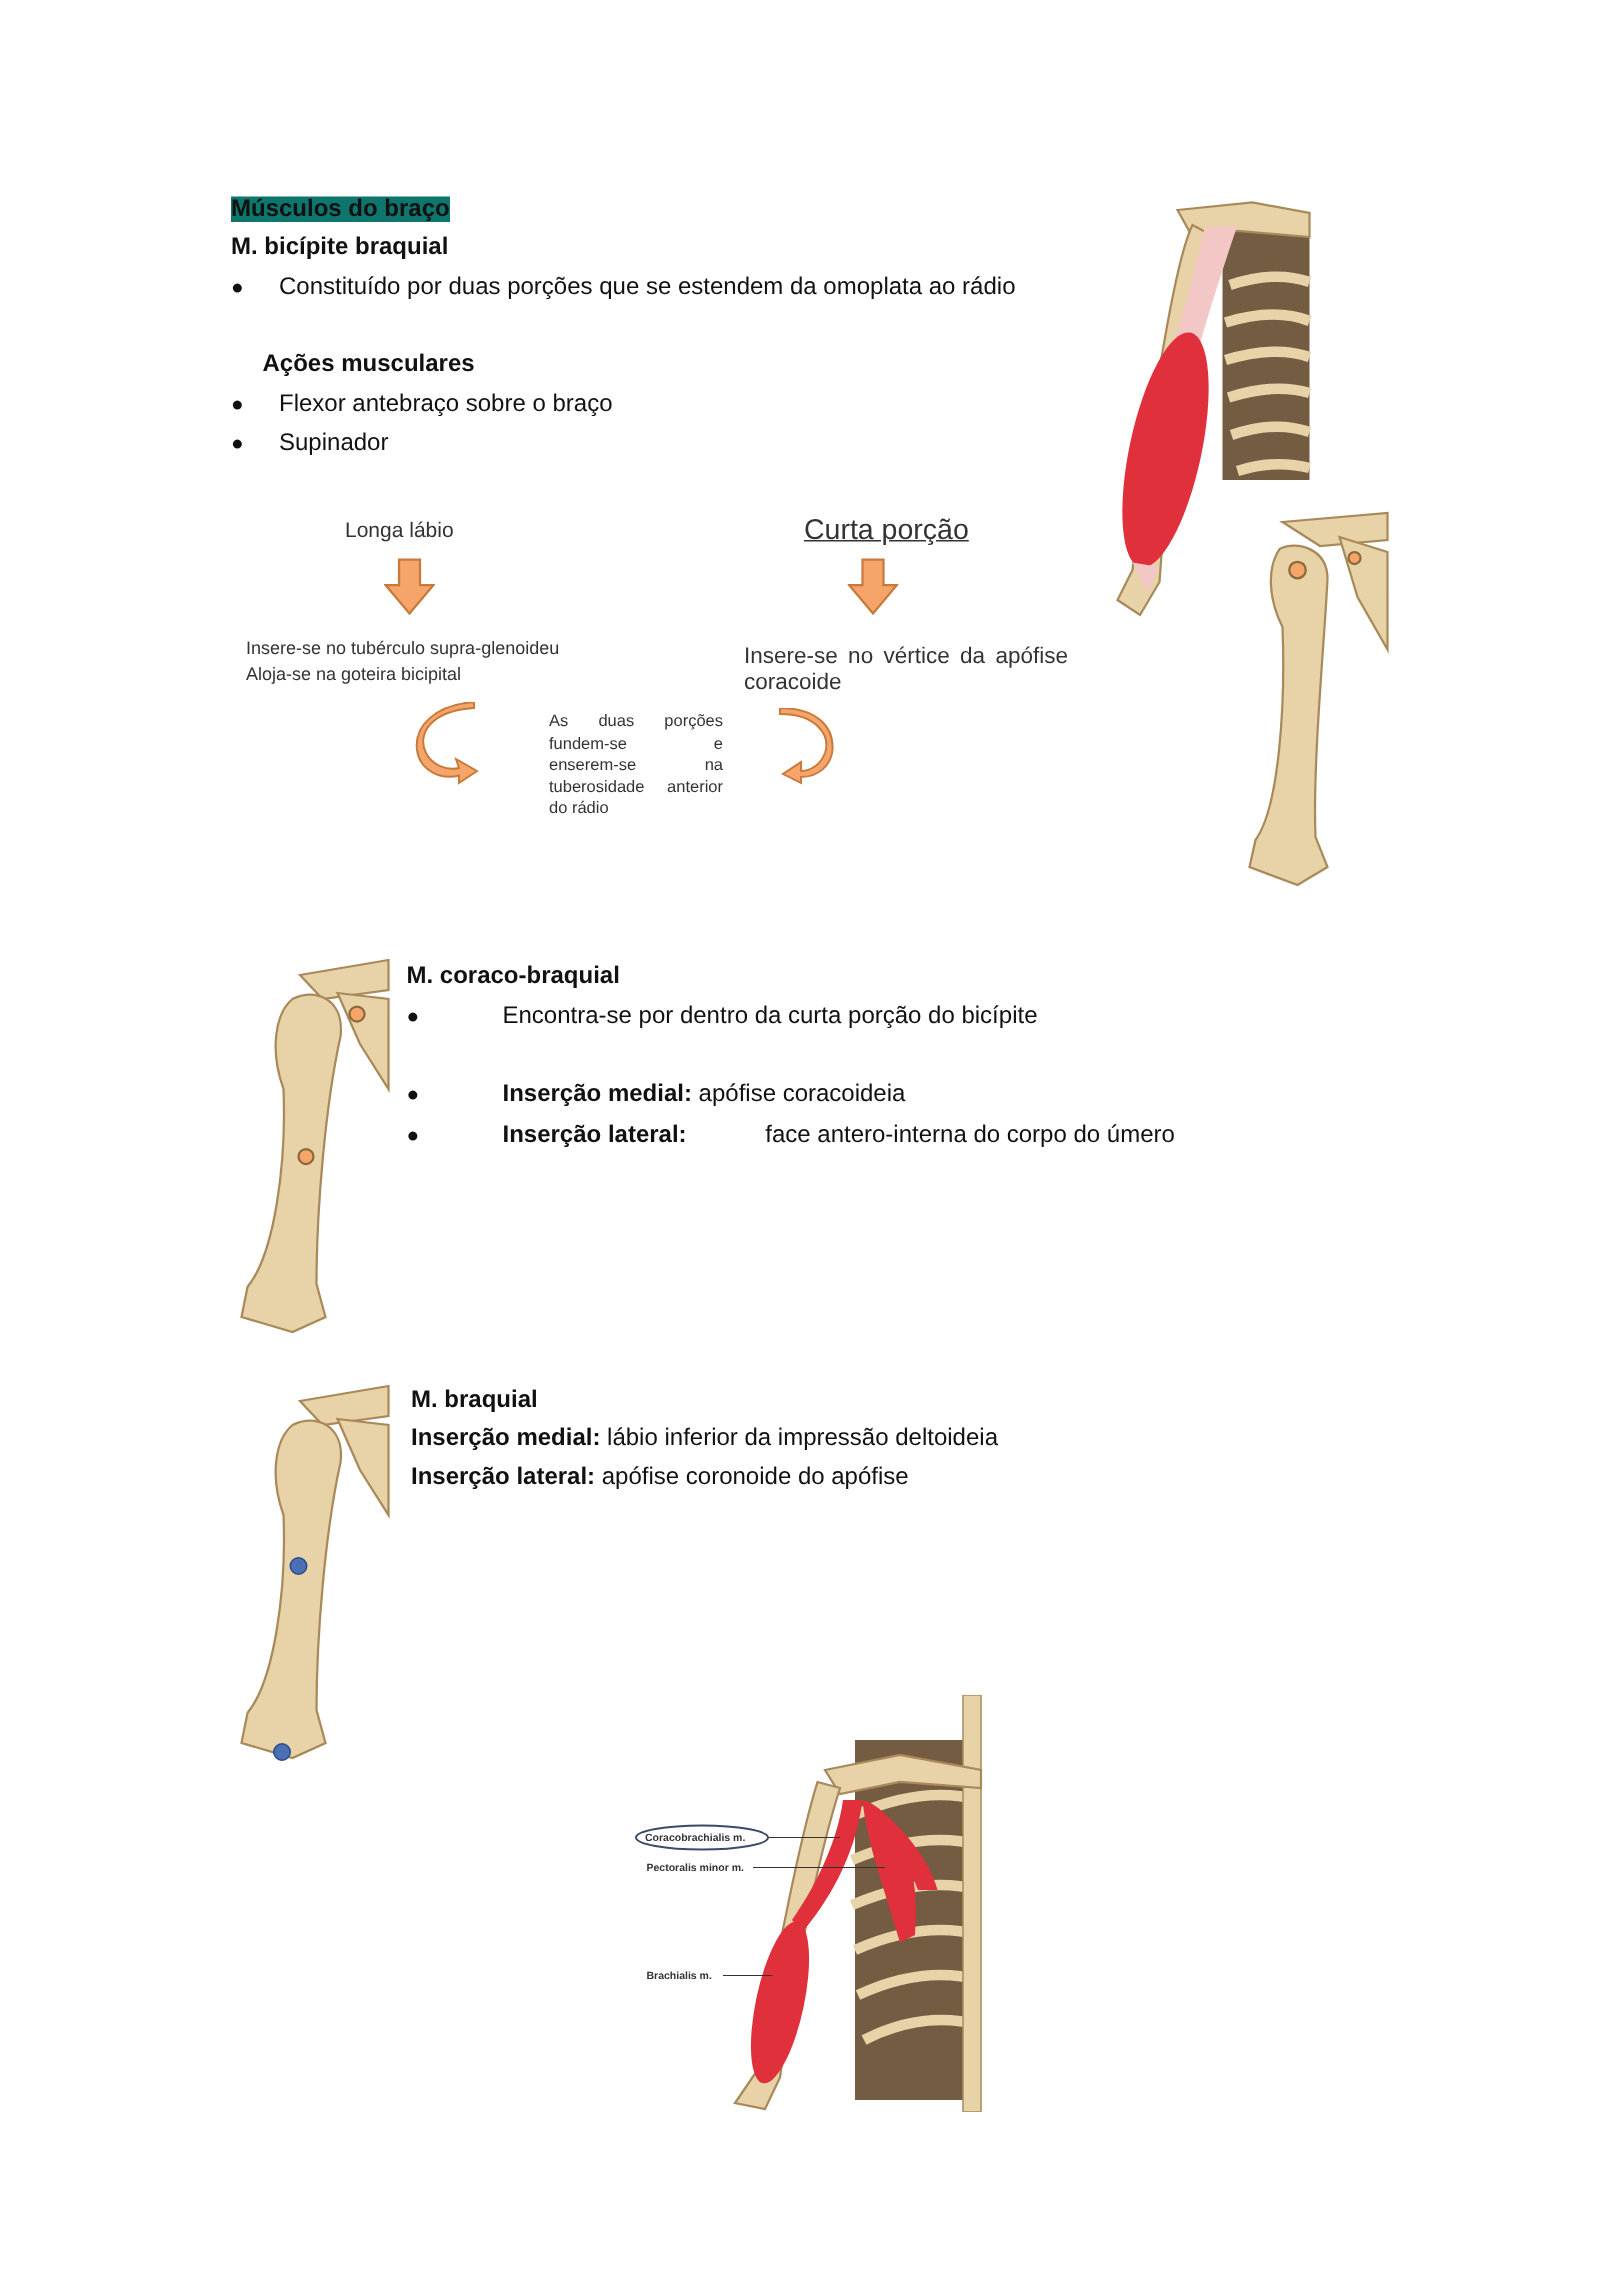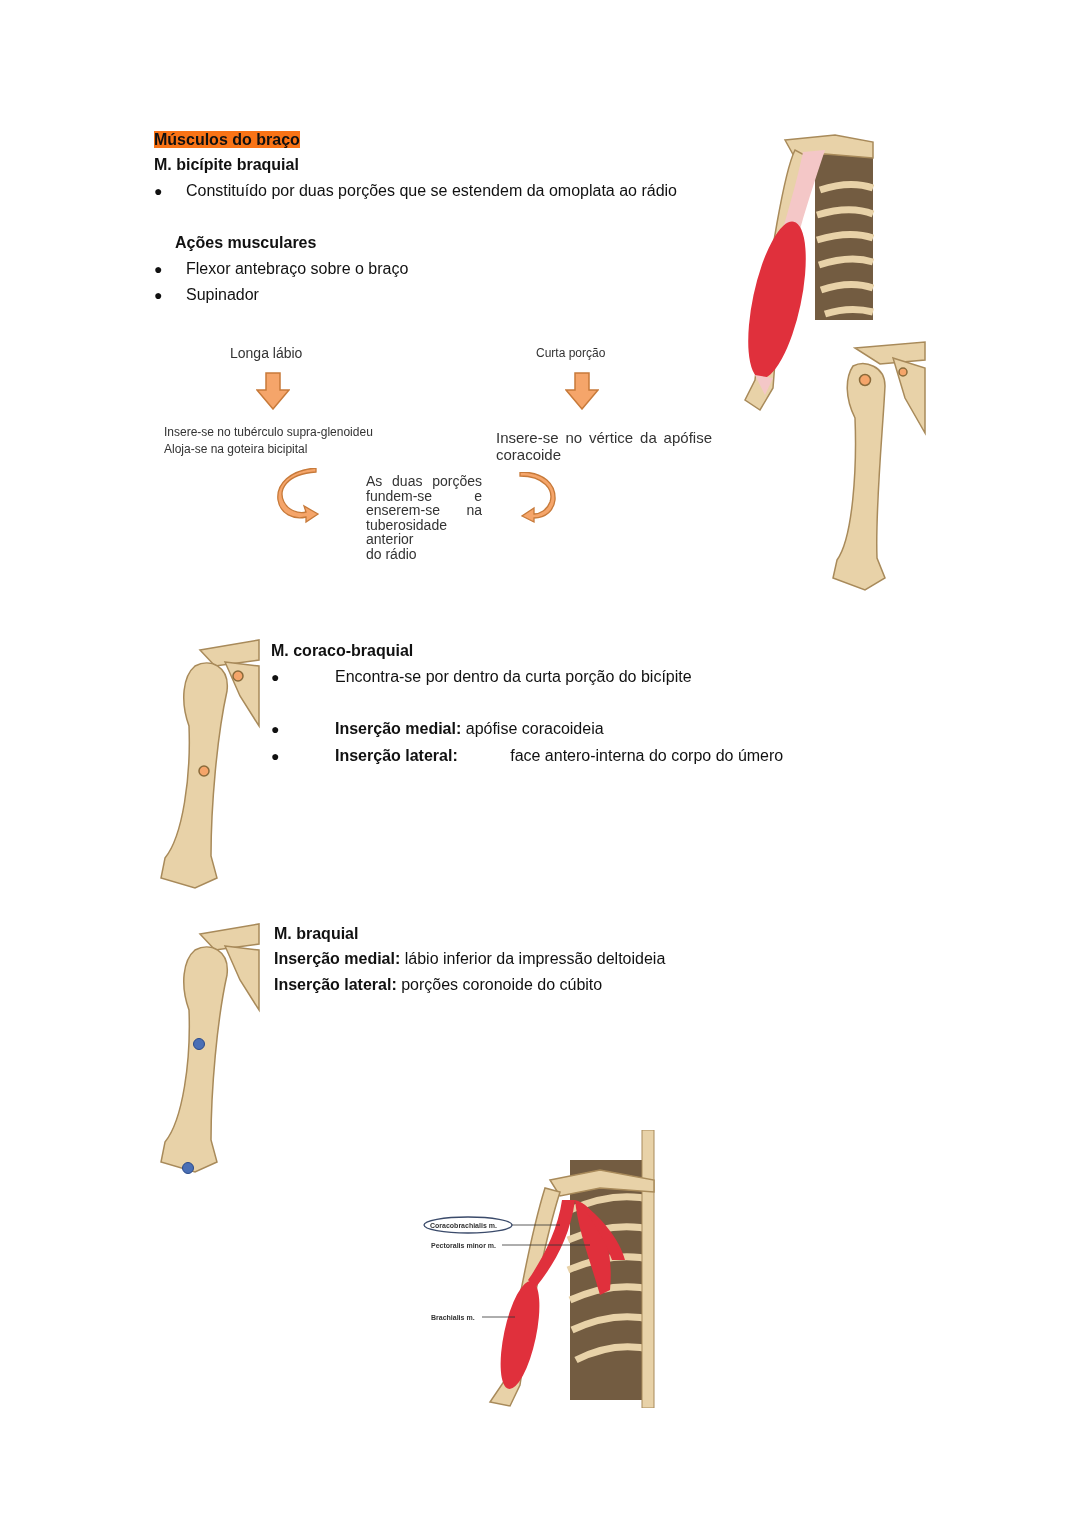--- a/index.html
+++ b/index.html
@@ -1,21 +1,21 @@
 <!DOCTYPE html>
 <html><head>
   <meta charset="utf-8">
   <style>
     html, body { margin: 0; padding: 0; background: #ffffff; }
     body { width: 1080px; height: 1526px; position: relative; overflow: hidden;
            font-family: "Liberation Sans", "DejaVu Sans", sans-serif; color: #111; }
     .abs { position: absolute; }
     .doc-text { font-size: 16px; line-height: 26px; color: #111; }
     .bold { font-weight: bold; }
-    .hl { background: #f97316; }
+    .hl { background: #0f766e; }
     .bullet-row { position: absolute; display: flex; align-items: baseline; }
     .bullet { width: 32px; font-size: 14px; }
     .diag-text { font-size: 13px; line-height: 17px; color: #333; }
     .justify { text-align: justify; text-align-last: justify; }
     .bone { fill: #e8d2a8; stroke: #a88a5a; stroke-width: 1.5; }
     .muscle { fill: #e0303c; }
     .tendon { fill: #f4c7c7; }
     .label-small { font-size: 7px; font-weight: bold; fill: #333; font-family: "Liberation Sans", sans-serif; }
   </style>
 </head>
@@ -35,21 +35,21 @@
 <div class="bullet-row doc-text" style="left:154px; top:256px;">
   <span class="bullet">●</span>
   <span>Flexor antebraço sobre o braço</span>
 </div>
 <div class="bullet-row doc-text" style="left:154px; top:282px;">
   <span class="bullet">●</span>
   <span>Supinador</span>
 </div>
 
 <div class="abs diag-text" style="left:230px; top:345px; font-size:14px;">Longa lábio</div>
-<div class="abs diag-text" style="left:536px; top:345px; font-size:12px;">Curta porção</div>
+<div class="abs diag-text" style="left:536px; top:345px; font-size:19px;text-decoration:underline;">Curta porção</div>
 
 <svg class="abs" style="left:256px; top:372px;" width="34" height="38">
   <polygon points="10,1 24,1 24,18 33,18 17,37 1,18 10,18" fill="#f5a56a" stroke="#c77a3a" stroke-width="1.5"></polygon>
 </svg>
 <svg class="abs" style="left:565px; top:372px;" width="34" height="38">
   <polygon points="10,1 24,1 24,18 33,18 17,37 1,18 10,18" fill="#f5a56a" stroke="#c77a3a" stroke-width="1.5"></polygon>
 </svg>
 
 <div class="abs diag-text" style="left:164px; top:424px; font-size:12px;">
   <div>Insere-se no tubérculo supra-glenoideu</div>
@@ -57,21 +57,21 @@
 </div>
 <div class="abs diag-text justify" style="left:496px; top:429px; width:216px; font-size:15px; text-align-last:left;">Insere-se no vértice da apófise coracoide</div>
 
 <svg class="abs" style="left:276px; top:468px;" width="44" height="56">
   <path d="M40,4 C10,6 2,22 8,34 C12,42 22,46 30,44 L28,38 L42,46 L30,54 L30,49 C18,52 4,46 2,32 C0,16 14,2 40,0 Z" fill="#f5a56a" stroke="#c77a3a" stroke-width="1.3"></path>
 </svg>
 <svg class="abs" style="left:518px; top:472px;" width="38" height="52">
   <path d="M2,4 C26,4 36,18 32,30 C29,38 22,42 16,42 L16,36 L4,44 L16,50 L16,46 C28,46 36,38 37,28 C38,12 26,0 2,0 Z" fill="#f5a56a" stroke="#c77a3a" stroke-width="1.3"></path>
 </svg>
 
-<div class="abs diag-text" style="left:366px; top:474px; width:116px; font-size:14px; line-height:14.5px;">
+<div class="abs diag-text" style="left:366px; top:474px; width:116px; font-size:11px; line-height:14.5px;">
   <div class="justify">As duas porções</div>
   <div class="justify">fundem-se e</div>
   <div class="justify">enserem-se na</div>
   <div class="justify">tuberosidade anterior</div>
   <div>do rádio</div>
 </div>
 
 <svg class="abs" style="left:725px; top:130px;" width="150" height="290">
 
   <rect x="90" y="20" width="58" height="170" fill="#5a4020" opacity="0.85"></rect>
@@ -129,21 +129,21 @@
   <path d="M40,30 C55,22 75,30 72,55 C62,100 56,170 56,220 L62,242 L40,252 L6,242 L10,222 C28,200 36,140 34,90 C25,65 28,40 40,30 Z" class="bone"></path>
   <circle cx="44" cy="124" r="5.5" fill="#4a6fb5" stroke="#2a4a8a" stroke-width="1"></circle>
   <circle cx="33" cy="248" r="5.5" fill="#4a6fb5" stroke="#2a4a8a" stroke-width="1"></circle>
 </svg>
 
 <div class="abs doc-text bold" style="left:274px; top:921px;">M. braquial</div>
 <div class="abs doc-text" style="left:274px; top:946px;">
   <b>Inserção medial:</b><span style="white-space:pre;"> lábio inferior da impressão deltoideia</span>
 </div>
 <div class="abs doc-text" style="left:274px; top:972px;">
-  <b>Inserção lateral:</b><span style="white-space:pre;"> porções coronoide do cúbito</span>
+  <b>Inserção lateral:</b><span style="white-space:pre;"> apófise coronoide do apófise</span>
 </div>
 
 <svg class="abs" style="left:420px; top:1130px;" width="235" height="278">
 
   <rect x="150" y="30" width="83" height="240" fill="#5a4020" opacity="0.85"></rect>
   <g stroke="#e8d2a8" stroke-width="7" fill="none">
     <path d="M150,80 Q195,60 233,70"></path>
     <path d="M148,110 Q195,90 233,100"></path>
     <path d="M148,140 Q195,120 233,130"></path>
     <path d="M150,170 Q195,150 233,160"></path>

